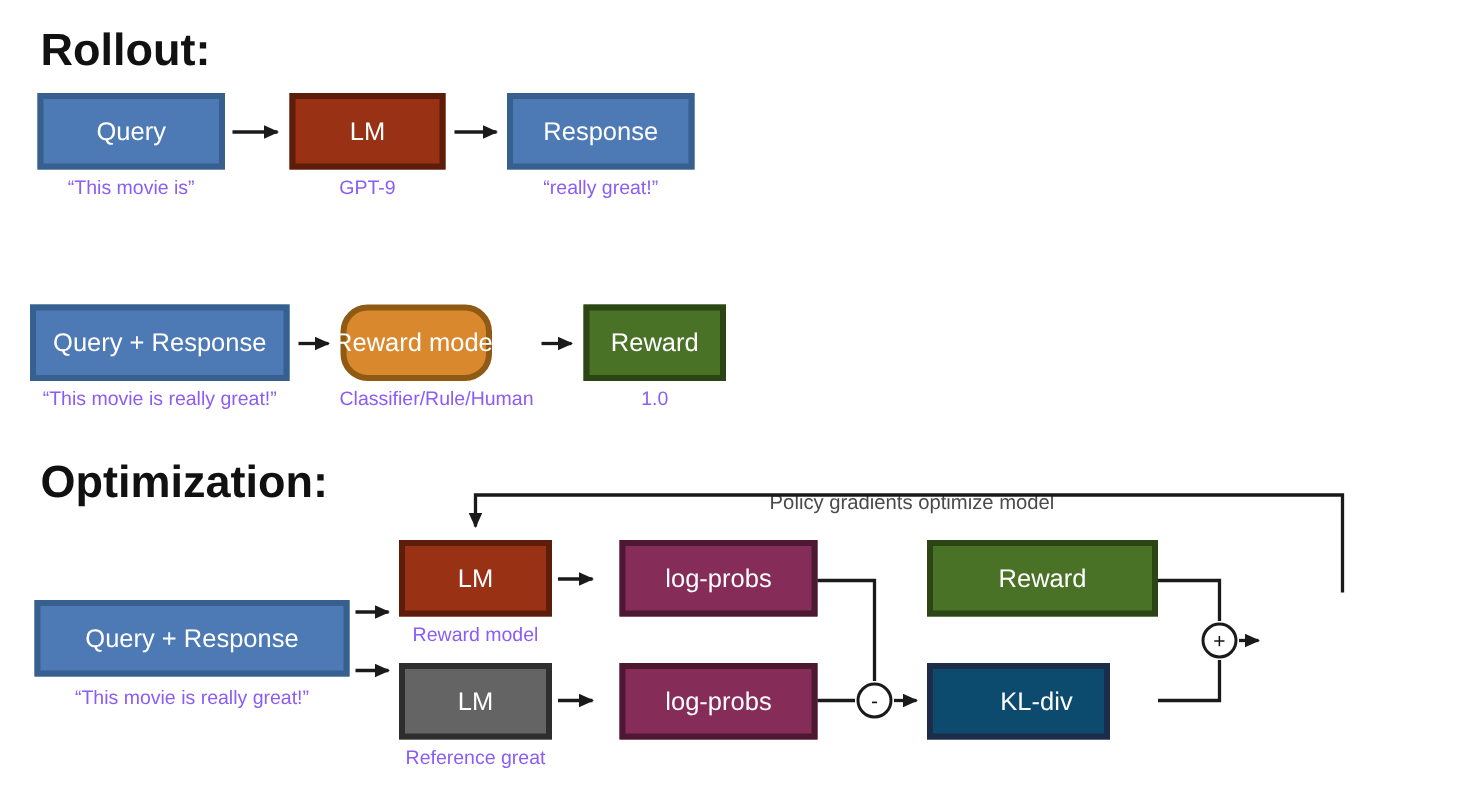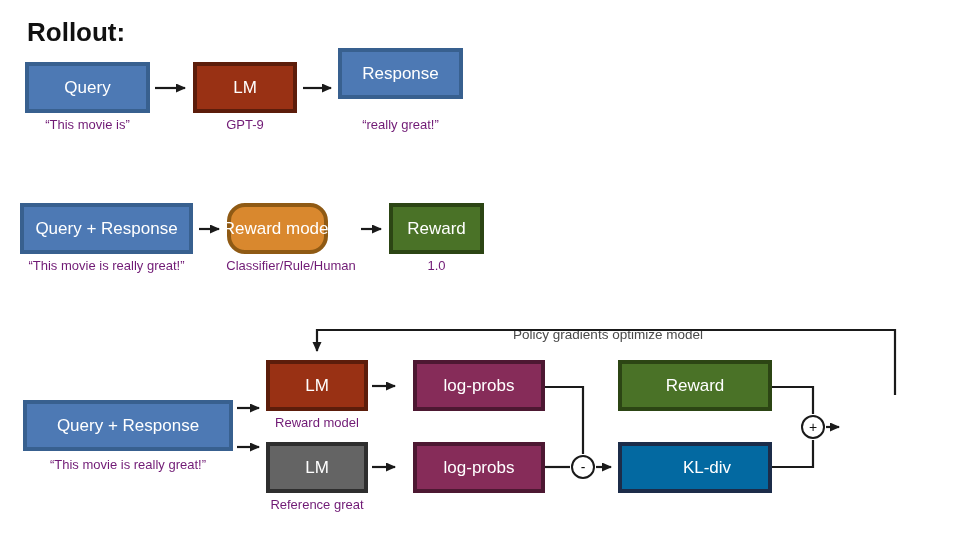--- a/index.html
+++ b/index.html
@@ -1,31 +1,31 @@
 <!DOCTYPE html>
 <html><head>
 <meta charset="utf-8">
 <style>
   html,body{margin:0;padding:0;background:#ffffff;}
   .canvas{
     position:relative;width:973px;height:536px;background:#ffffff;
     font-family:"Liberation Sans",sans-serif;overflow:hidden;
   }
   .heading{
-    position:absolute;font-size:26px;font-weight:700;color:#111111;
+    position:absolute;font-size:30px;font-weight:700;color:#111111;
     letter-spacing:0px;white-space:nowrap;
   }
   .box{
     position:absolute;box-sizing:border-box;border:4px solid #c4b5fd;
     display:flex;align-items:center;justify-content:center;
     color:#ffffff;font-weight:400;font-size:17px;white-space:nowrap;
     z-index:1;
   }
   .caption{
-    position:absolute;font-size:13px;color:#701a75;text-align:center;
+    position:absolute;font-size:13px;color:#8b5cf6;text-align:center;
     white-space:nowrap;display:flex;justify-content:center;z-index:1;
   }
   .feedback-label{
     position:absolute;font-size:13.5px;color:#4a4a4a;text-align:center;
     white-space:nowrap;z-index:1;margin-top:24px;
   }
   .junction{
     position:absolute;box-sizing:border-box;width:24px;height:24px;
     border:2px solid #1a1a1a;border-radius:50%;background:#ffffff;
     display:flex;align-items:center;justify-content:center;
@@ -63,50 +63,51 @@
       <path d="M772,467 H813 V440"></path>
       <path d="M826,427 H839" marker-end="url(#ah)"></path>
       <path d="M895,395 V330 H317 V351" marker-end="url(#ah)"></path>
     </g>
   </svg>
 
   <div class="heading" style="left:27px;top:17px">Rollout:</div>
 
   <div class="box" style="left: 25px; top: 62px; width: 125px; height: 51px; background-color: rgb(77, 121, 180); border-color: rgb(56, 96, 143);">Query</div>
   <div class="box" style="left: 193px; top: 62px; width: 104px; height: 51px; background-color: rgb(153, 49, 20); border-color: rgb(92, 29, 11);">LM</div>
-  <div class="box" style="left: 338px; top: 48px; width: 125px; height: 51px; background-color: rgb(77, 121, 180); border-color: rgb(56, 96, 143);">Response</div>
+  <div class="box" style="left: 338px; top: 62px; width: 125px; height: 51px; background-color: rgb(77, 121, 180); border-color: rgb(56, 96, 143);">Response</div>
 
   <div class="caption" style="left:25px;top:117px;width:125px">“This movie is”</div>
   <div class="caption" style="left:193px;top:117px;width:104px">GPT-9</div>
   <div class="caption" style="left:338px;top:117px;width:125px">“really great!”</div>
 
 
   <div class="box" style="left: 20px; top: 203px; width: 173px; height: 51px; background-color: rgb(77, 121, 180); border-color: rgb(56, 96, 143);">Query + Response</div>
   <div class="box" style="left: 227px; top: 203px; width: 101px; height: 51px; background-color: rgb(217, 136, 46); border-color: rgb(143, 90, 20); border-radius: 18px;">Reward model</div>
   <div class="box" style="left: 389px; top: 203px; width: 95px; height: 51px; background-color: rgb(74, 114, 39); border-color: rgb(44, 69, 20);">Reward</div>
 
   <div class="caption" style="left:20px;top:258px;width:173px">“This movie is really great!”</div>
   <div class="caption" style="left:227px;top:258px;width:128px">Classifier/Rule/Human</div>
   <div class="caption" style="left:389px;top:258px;width:95px">1.0</div>
 
+  <div class="heading" style="left:27px;top:305px">Optimization:</div>
 
   <div class="feedback-label" style="left:458px;top:303px;width:300px">Policy gradients optimize model</div>
 
   <div class="box" style="left: 23px; top: 400px; width: 210px; height: 51px; background-color: rgb(77, 121, 180); border-color: rgb(56, 96, 143);">Query + Response</div>
   <div class="caption" style="left:23px;top:457px;width:210px">“This movie is really great!”</div>
 
   <div class="box" style="left: 266px; top: 360px; width: 102px; height: 51px; background-color: rgb(153, 49, 20); border-color: rgb(92, 29, 11);">LM</div>
   <div class="caption" style="left:266px;top:415px;width:102px">Reward model</div>
 
   <div class="box" style="left: 266px; top: 442px; width: 102px; height: 51px; background-color: rgb(100, 100, 100); border-color: rgb(46, 46, 46);">LM</div>
   <div class="caption" style="left:266px;top:497px;width:102px">Reference great</div>
 
   <div class="box" style="left: 413px; top: 360px; width: 132px; height: 51px; background-color: rgb(134, 44, 89); border-color: rgb(77, 24, 50);">log-probs</div>
   <div class="box" style="left: 413px; top: 442px; width: 132px; height: 51px; background-color: rgb(134, 44, 89); border-color: rgb(77, 24, 50);">log-probs</div>
 
   <div class="box" style="left: 618px; top: 360px; width: 154px; height: 51px; background-color: rgb(74, 114, 39); border-color: rgb(44, 69, 20);">Reward</div>
-  <div class="box" style="left: 618px; top: 442px; width: 154px; height: 51px; background-color: #0369a1; border-color: rgb(28, 44, 73); padding-left: 24px;">KL-div</div>
+  <div class="box" style="left: 618px; top: 442px; width: 122px; height: 51px; background-color: #0c4a6e; border-color: rgb(28, 44, 73); padding-left: 24px;">KL-div</div>
 
 
   <div class="junction" style="left:571px;top:455px">-</div>
   <div class="junction" style="left:801px;top:415px">+</div>
 
 </div>
 
 </body></html>

